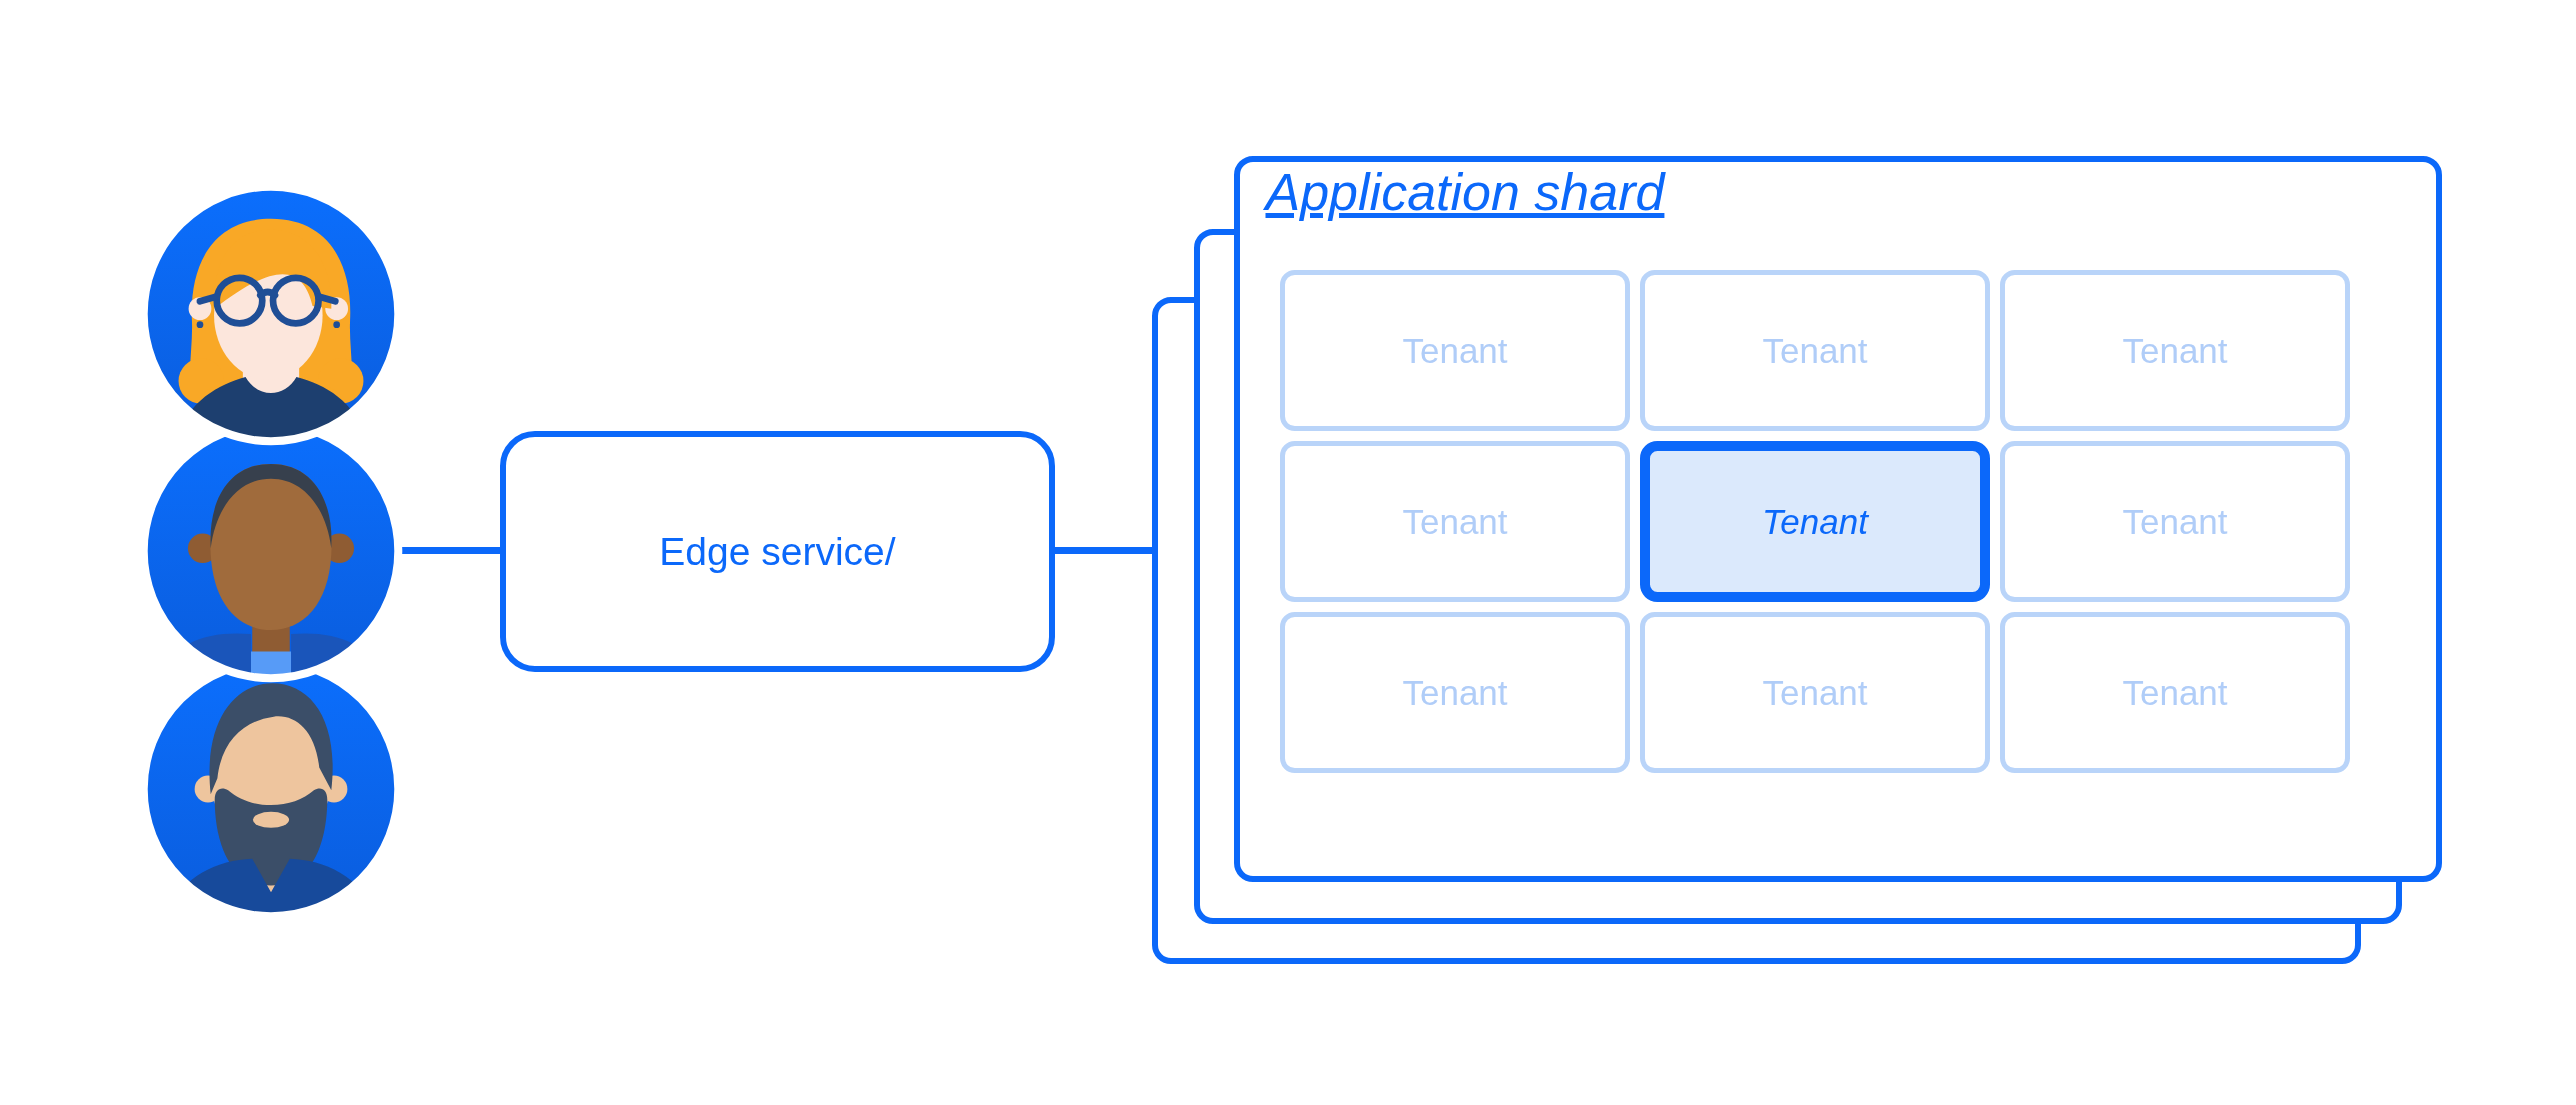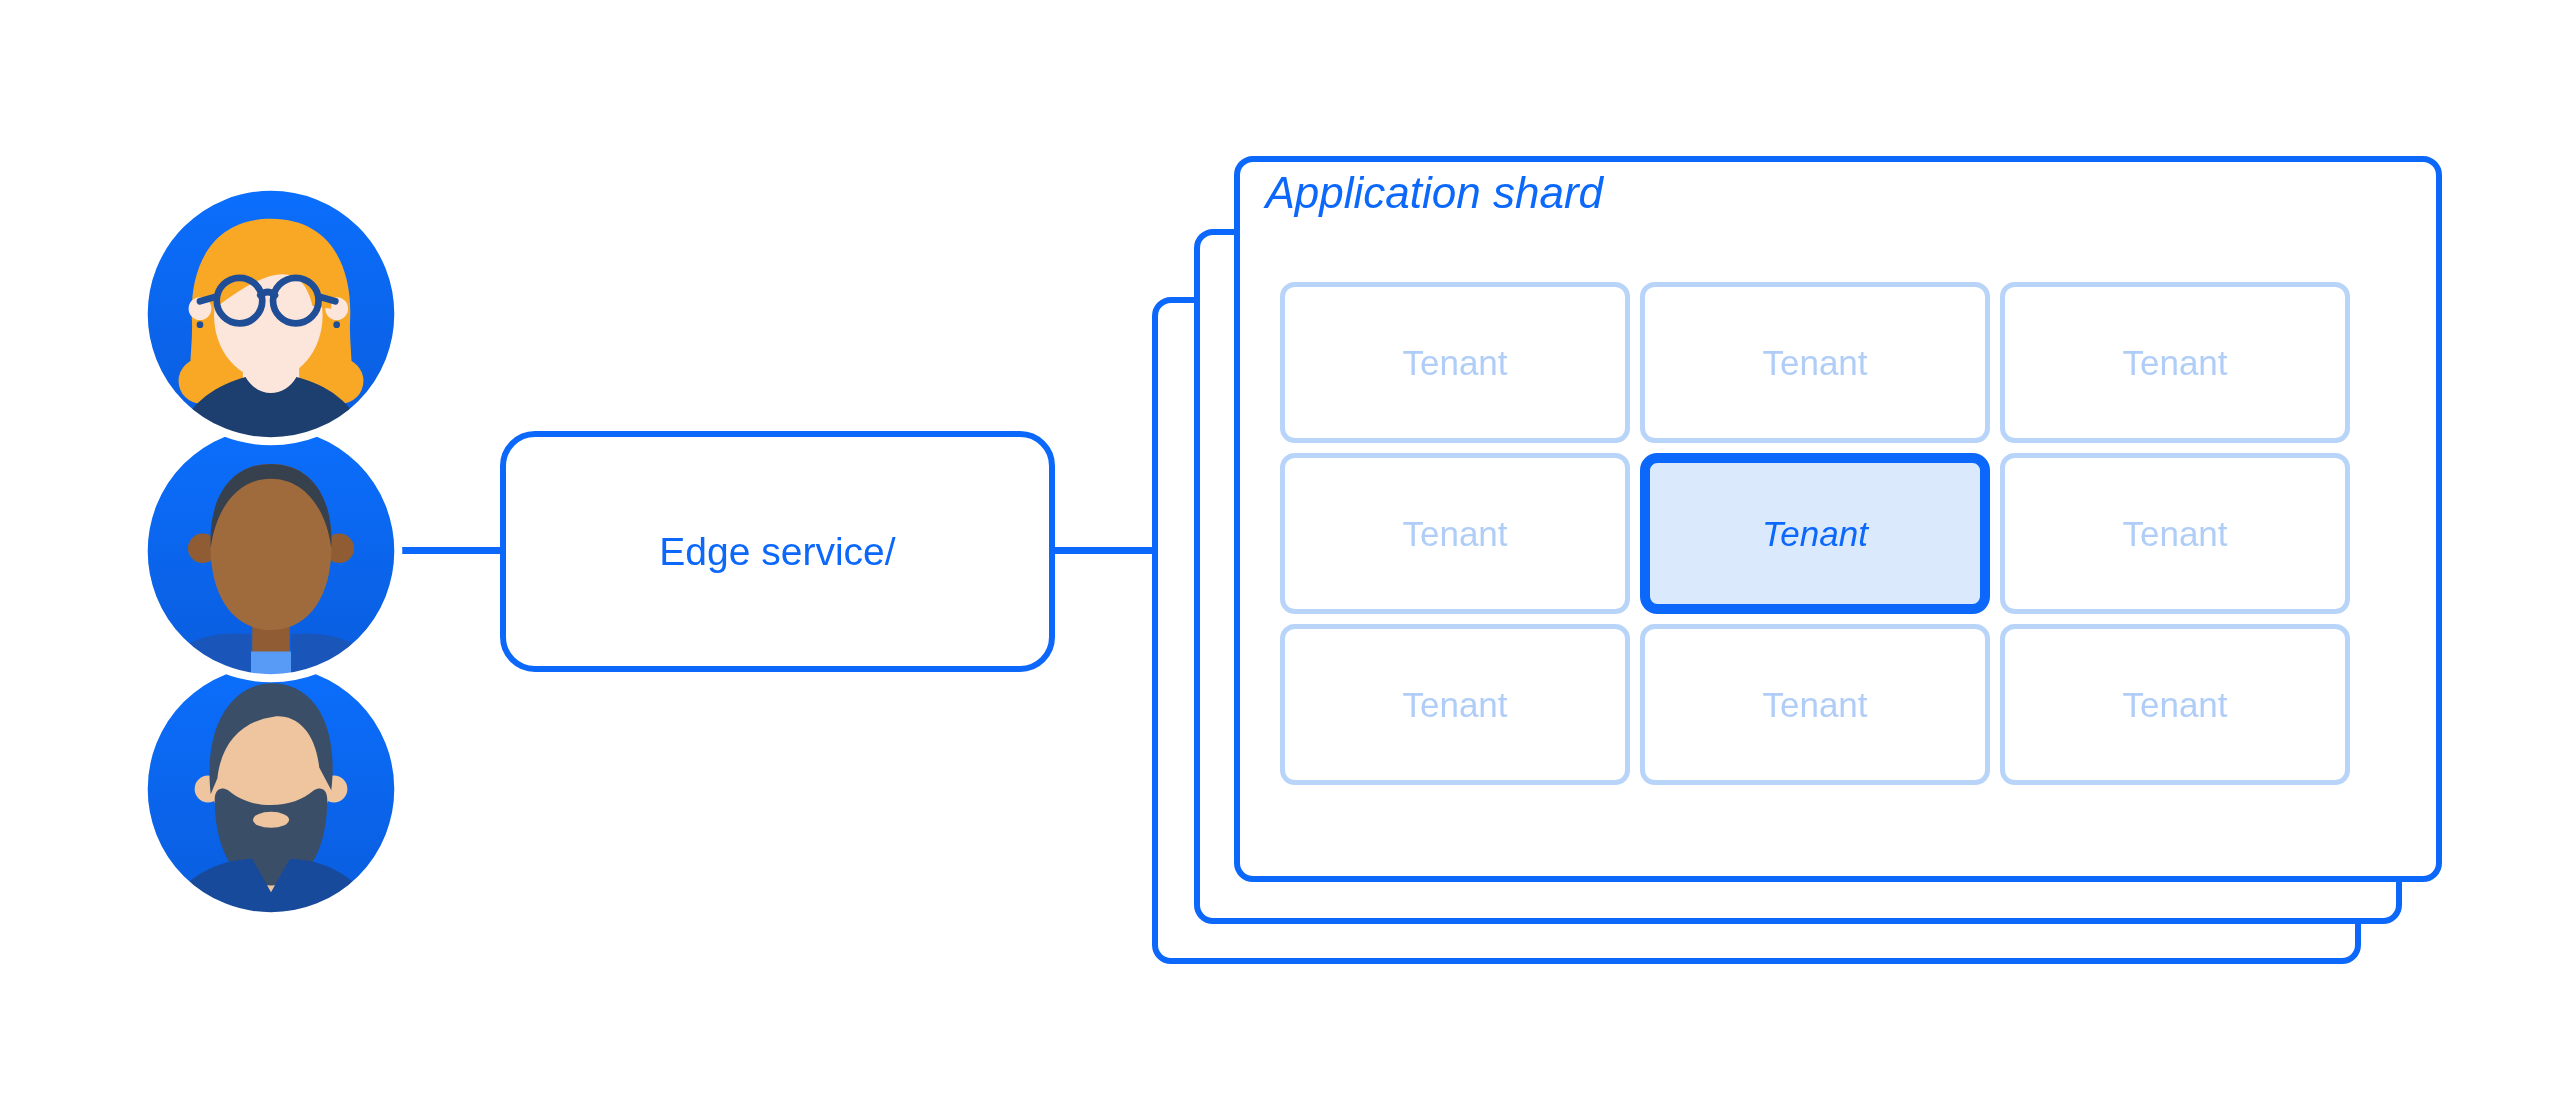--- a/index.html
+++ b/index.html
@@ -50,25 +50,26 @@
   .card{
     position:absolute;box-sizing:border-box;background:var(--card-fill);
     border:6.7px solid var(--accent-blue);border-radius:19px;
   }
   #card-back-2{left:1152px;top:297px;width:1209px;height:667px;z-index:1;}
   #card-back-1{left:1194px;top:229px;width:1208px;height:695px;z-index:2;}
   #card-front{left:1234px;top:156px;width:1208px;height:726px;z-index:3;}
 
   .shard-title{
     position:absolute;left:25.5px;top:5.4px;
-    font-style:italic;font-size:44px;line-height:51px;color:var(--accent-blue);
+    font-style:italic;font-size:52px;line-height:51px;color:var(--accent-blue);
     white-space:nowrap;
+    text-decoration:underline;
   }
   .tenant-grid{
-    position:absolute;left:40px;top:120px;
+    position:absolute;left:40px;top:108px;
     display:grid;grid-template-columns:repeat(3,350px);grid-auto-rows:161px;
     column-gap:31px;row-gap:40px;gap:10px;
   }
   .tenant{
     box-sizing:border-box;background:var(--card-fill);
     border:5.4px solid var(--tenant-border);border-radius:14.8px;
     display:flex;align-items:center;justify-content:center;
     font-size:35px;color:var(--tenant-text);
   }
   .tenant.highlight{

